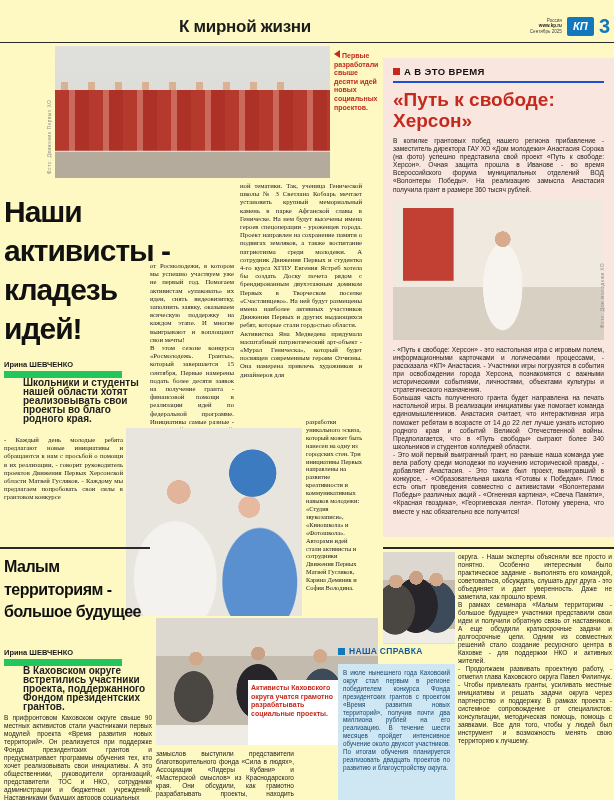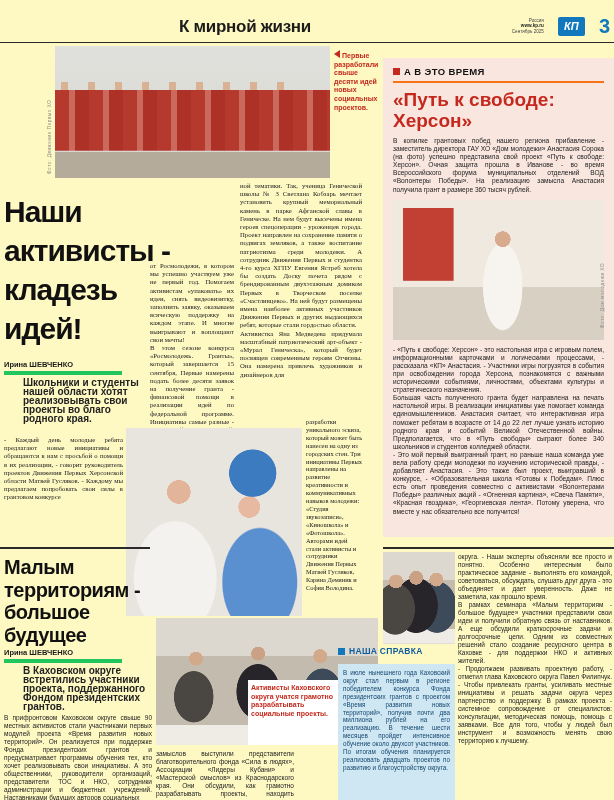--- a/index.html
+++ b/index.html
@@ -7,21 +7,21 @@
         font-family:"Liberation Serif",serif;color:#1b1b1b;margin:0 auto;}
   .abs{position:absolute;}
   .sans{font-family:"Liberation Sans",sans-serif;}
   .serif{font-family:"Liberation Serif",serif;}
   .just{text-align:justify;}
   .pre{white-space:pre-line;}
 
   
   .header-strip{left:0;top:16px;width:614px;height:26px;border-bottom:1.5px solid #2a2a2a;}
   .section-title{left:90px;top:17px;width:310px;text-align:center;font-size:17px;font-weight:bold;letter-spacing:-0.3px;}
-  .masthead{right:4px;top:16px;display:flex;align-items:center;gap:14px;}
+  .masthead{right:4px;top:16px;display:flex;align-items:center;gap:5px;}
   .mast-info{text-align:right;font-size:4.6px;line-height:5.6px;color:#444;}
   .mast-info .site{font-weight:bold;color:#222;}
   .kp-logo{width:27px;height:19px;background:#1278be;color:#fff;border-radius:2px;
            font-style:italic;font-weight:bold;font-size:11px;display:flex;align-items:center;justify-content:center;}
   .page-num{font-size:20px;font-weight:bold;color:#1278be;line-height:20px;}
 
   
   .photo{background-color:#c9c3b8;}
   .top-photo{left:55px;top:46px;width:275px;height:132px;
     background-color:#b9af9f;
@@ -67,45 +67,45 @@
          font-size:4.6px;color:#8d8d8d;letter-spacing:.6px;}
   .top-photo-credit{left:47px;top:50px;height:124px;}
   .aside-photo-credit{position:absolute;right:-1px;top:8px;height:120px;}
 
   
   .top-caption{left:334px;top:50px;width:46px;font-size:7px;line-height:8.6px;font-weight:bold;color:#c32a1d;}
   .tri-left{display:inline-block;width:0;height:0;border-top:4px solid rgba(0,0,0,0);
             border-bottom:4px solid rgba(0,0,0,0);border-right:6.5px solid #c32a1d;margin-right:2px;}
   .main-headline{left:4px;top:192px;width:174px;font-size:30px;line-height:39px;font-weight:bold;
                  letter-spacing:-1px;color:#111;}
-  .byline{font-size:7.5px;font-weight:bold;border-bottom:4px solid #22c55e;padding-bottom:2px;}
+  .byline{font-size:7.5px;font-weight:bold;border-bottom:7px solid #22c55e;padding-bottom:2px;}
   .byline-1{left:4px;top:360px;width:118px;}
   .lead{font-size:10px;line-height:9px;font-weight:bold;color:#222;margin-left:19px;}
   .lead-1{left:4px;top:378px;width:128px;}
   .bodytxt{font-size:6.7px;line-height:8.2px;color:#222;overflow:hidden;}
   .m-col1{left:4px;top:436px;width:119px;height:110px;}
   .m-col2{left:150px;top:262px;width:84px;height:168px;}
   .m-col3{left:240px;top:182px;width:122px;height:234px;}
   .m-col4{left:306px;top:418px;width:57px;height:198px;font-size:6.4px;line-height:7.9px;}
 
   
   .div-left{left:0;top:547px;width:150px;height:0;border-top:2px solid #2a2a2a;}
   .div-right{left:383px;top:547px;width:231px;height:0;border-top:2px solid #2a2a2a;}
 
   
   .aside{left:383px;top:58px;width:231px;height:479px;background:#f9e6df;box-sizing:border-box;
          padding:8px 10px;font-family:"Liberation Sans",sans-serif;}
   .kicker{display:flex;align-items:center;gap:4px;font-size:9.5px;font-weight:bold;color:#111;
-          letter-spacing:.4px;border-bottom:2px solid #f97316;padding-bottom:4px;}
+          letter-spacing:.4px;border-bottom:2px solid #1d4ed8;padding-bottom:4px;}
   .sq{display:inline-block;width:7px;height:7px;background:#c5281c;}
   .aside-headline{font-size:19px;line-height:21px;font-weight:bold;color:#c5281c;margin:6px 0 6px 0;}
   .aside-txt{font-size:6.6px;line-height:8.1px;color:#222;}
 
   
-  .b-headline{left:4px;top:556px;width:152px;font-size:20px;line-height:22.5px;font-weight:bold;
+  .b-headline{left:4px;top:556px;width:152px;font-size:16px;line-height:22.5px;font-weight:bold;
               letter-spacing:-0.5px;color:#111;}
   .byline-2{left:4px;top:648px;width:118px;}
   .lead-2{left:4px;top:666px;width:142px;font-family:"Liberation Sans",sans-serif;}
   .b-body{font-family:"Liberation Sans",sans-serif;font-size:6.5px;line-height:8px;color:#222;overflow:hidden;}
   .b-col1{left:4px;top:714px;width:148px;height:86px;}
   .b-col2{left:156px;top:750px;width:138px;height:50px;}
   .b-col3{left:458px;top:553px;width:154px;height:247px;}
   .b-caption{left:248px;top:680px;width:92px;height:65px;background:#fff;box-sizing:border-box;padding:4px 3px;
              font-family:"Liberation Sans",sans-serif;font-size:7px;line-height:8.6px;font-weight:bold;color:#c32a1d;}
 

